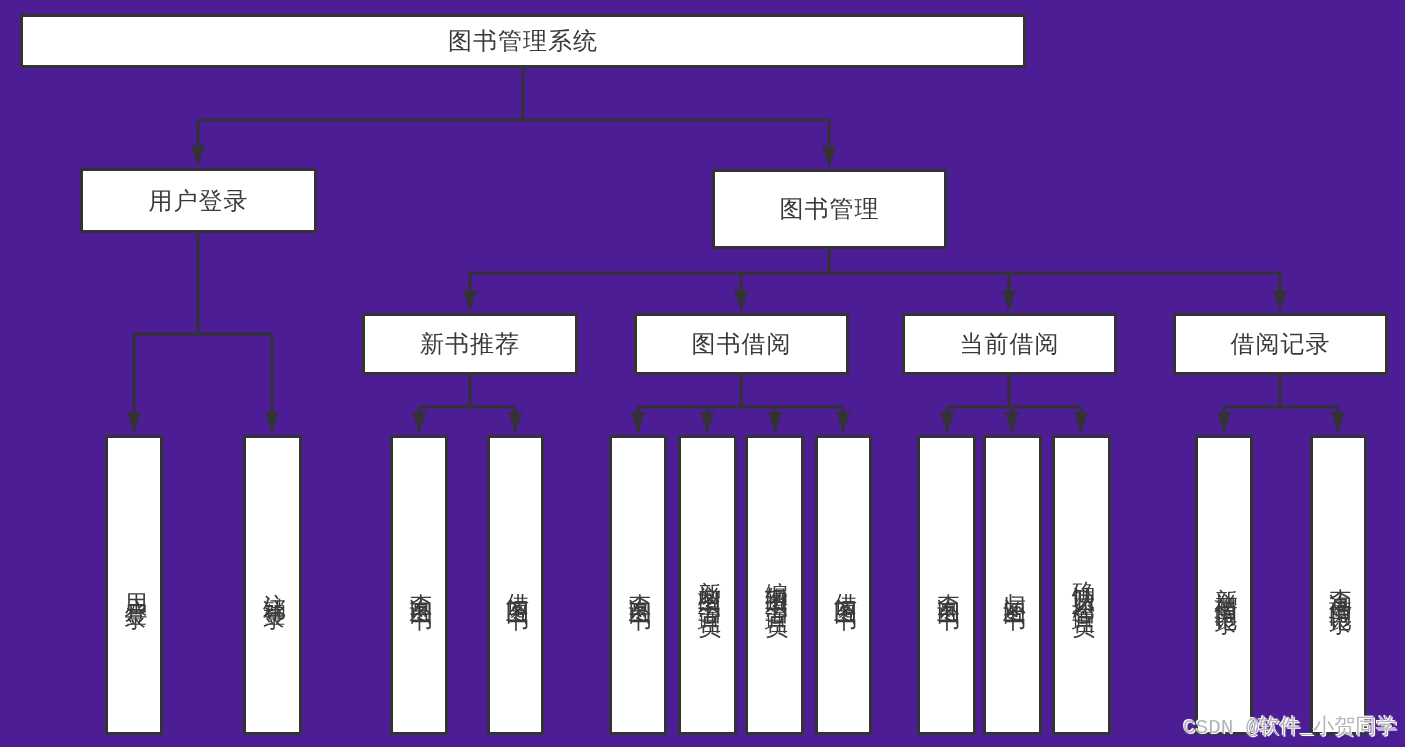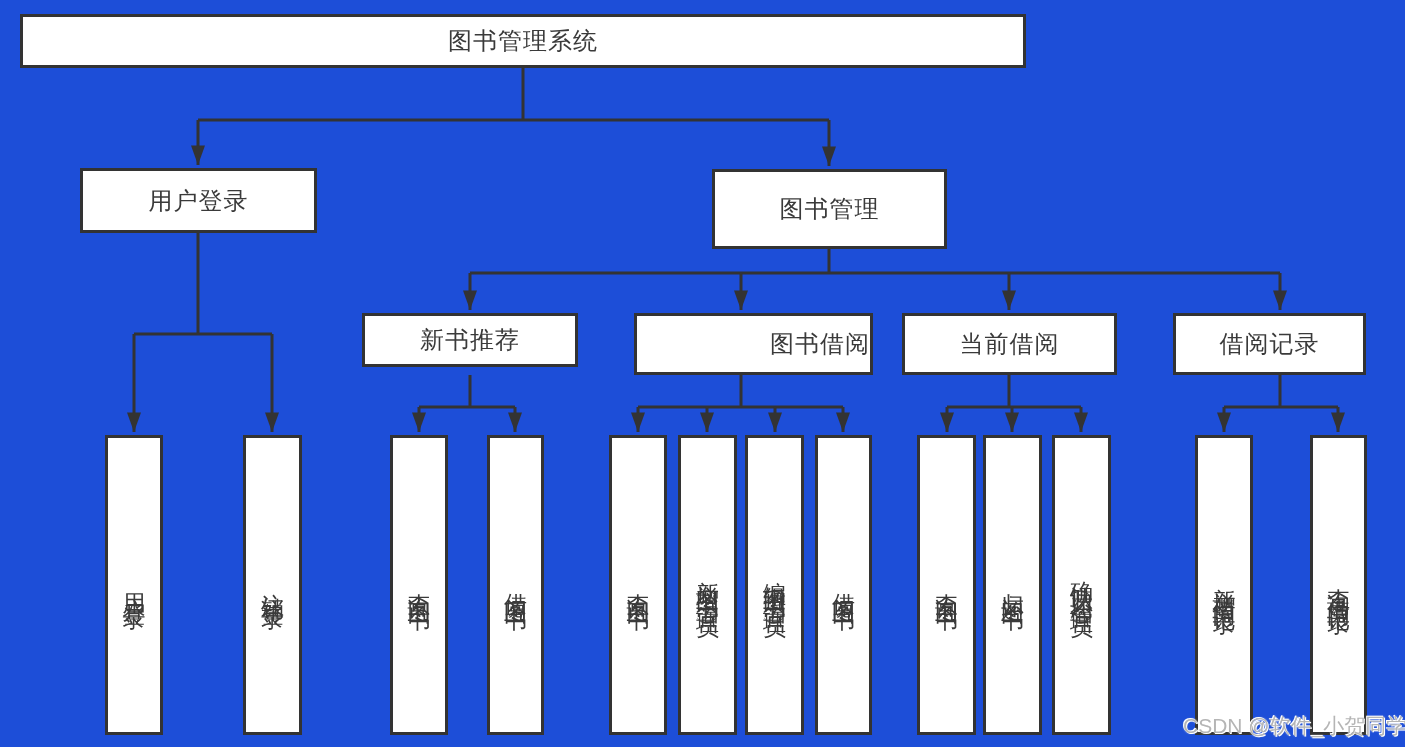--- a/index.html
+++ b/index.html
@@ -5,22 +5,22 @@
   :root {
     --line: #333333;
     --text: #3a3a3a;
     --watermark: #b5b5b5;
   }
   html, body { margin: 0; padding: 0; background: #ffffff; }
   #stage {
     position: relative;
     width: 1405px;
     height: 747px;
-    background: #1d4ed8;
-    font-family: Liberation Sans, sans-serif;
+    background: #4c1d95;
+    font-family: Liberation Mono, monospace;
     overflow: hidden;
   }
   #connectors {
     position: absolute;
     left: 0; top: 0;
     width: 1405px; height: 747px;
   }
   .node {
     position: absolute;
     box-sizing: border-box;
@@ -99,30 +99,30 @@
     <span class="lbl">图书管理系统</span>
   </div>
 
   <div class="node h-node" style="left:80px; top:168px; width:237px; height:65px;">
     <span class="lbl">用户登录</span>
   </div>
   <div class="node h-node" style="left:712px; top:169px; width:235px; height:80px;">
     <span class="lbl">图书管理</span>
   </div>
 
-  <div class="node h-node" style="left:362px; top:313px; width:216px; height:54px;">
+  <div class="node h-node" style="left:362px; top:313px; width:216px; height:62px;">
     <span class="lbl">新书推荐</span>
   </div>
-  <div class="node h-node" style="left:634px; top:313px; width:239px; height:62px;justify-content:flex-end;">
+  <div class="node h-node" style="left:634px; top:313px; width:215px; height:62px;">
     <span class="lbl">图书借阅</span>
   </div>
   <div class="node h-node" style="left:902px; top:313px; width:215px; height:62px;text-align:center;">
     <span class="lbl">当前借阅</span>
   </div>
-  <div class="node h-node" style="left:1173px; top:313px; width:193px; height:62px;">
+  <div class="node h-node" style="left:1173px; top:313px; width:215px; height:62px;">
     <span class="lbl">借阅记录</span>
   </div>
 
   <div class="node leaf" style="left:105px; top:435px; width:58px; height:300px;">
     <span class="lbl">用户登录</span>
   </div>
   <div class="node leaf" style="left:243px; top:435px; width:59px; height:300px;">
     <span class="lbl">注销登录</span>
   </div>
 

